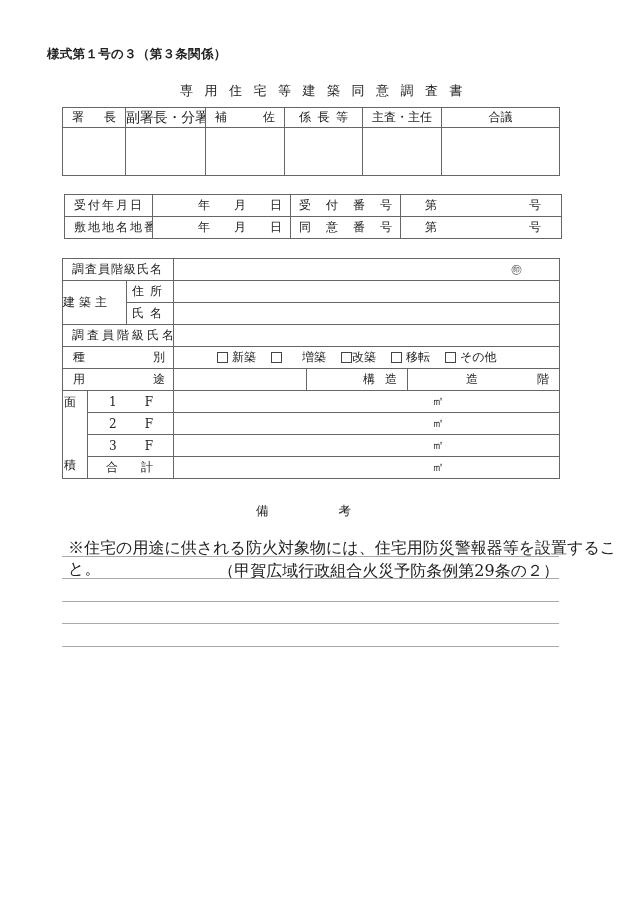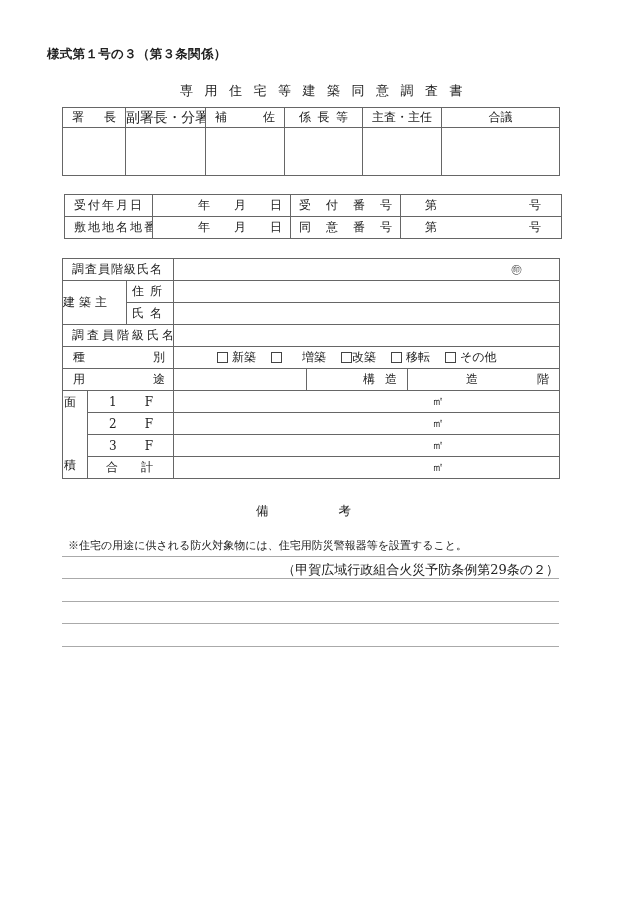--- a/index.html
+++ b/index.html
@@ -12,22 +12,22 @@
   td { border:1px solid #666; padding:0; font-size:12px; white-space:nowrap; overflow:hidden; }
   .t1 { left:62px; top:107px; width:497px; }
   .t1 td { text-align:center; }
   .t2 { left:64px; top:194px; width:497px; }
   .t3 { left:62px; top:258px; width:497px; }
   .sp { display:flex; justify-content:space-between; padding:0 9px; }
   .sp2 { display:flex; justify-content:space-between; padding:0 8px 0 10px; }
   .small { font-size:14px; letter-spacing:-0.2px;margin-left:18px; }
   .hr { position:absolute; left:62px; width:497px; height:0; border-top:1px solid #aaa; }
   .remarks-head { left:256px; top:503px; font-size:12.5px; letter-spacing:0; }
-  .note { left:68px; top:538px; font-size:11px; }
-  .law { right:71px; top:561px; font-size:13px; }
+  .note { left:68px; top:538px; font-size:16px; }
+  .law { right:71px; top:561px; font-size:16px; }
   .seal { display:inline-block; font-size:11px; }
 </style>
 </head>
 <body>
 
 <div class="abs form-code">様式第１号の３（第３条関係）</div>
 <div class="abs title">専用住宅等建築同意調査書</div>
 
 <table class="t1">
   <colgroup>

